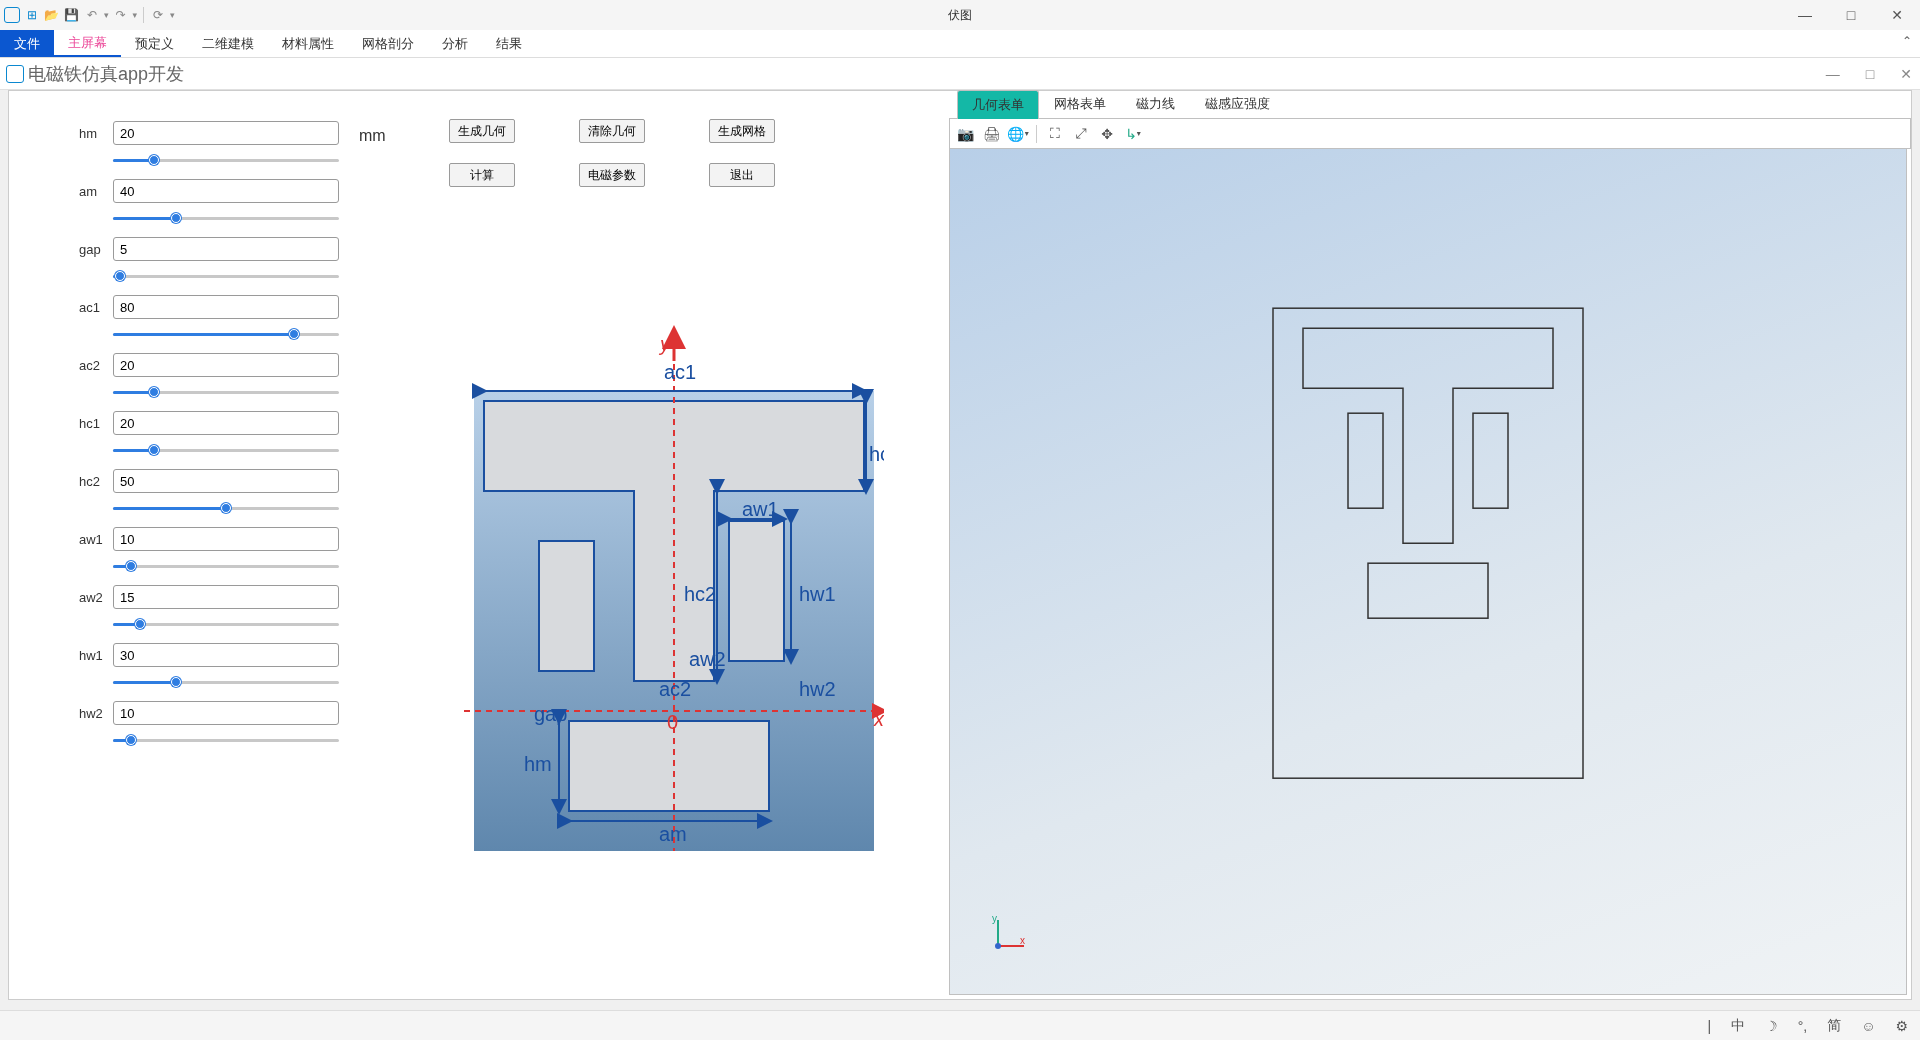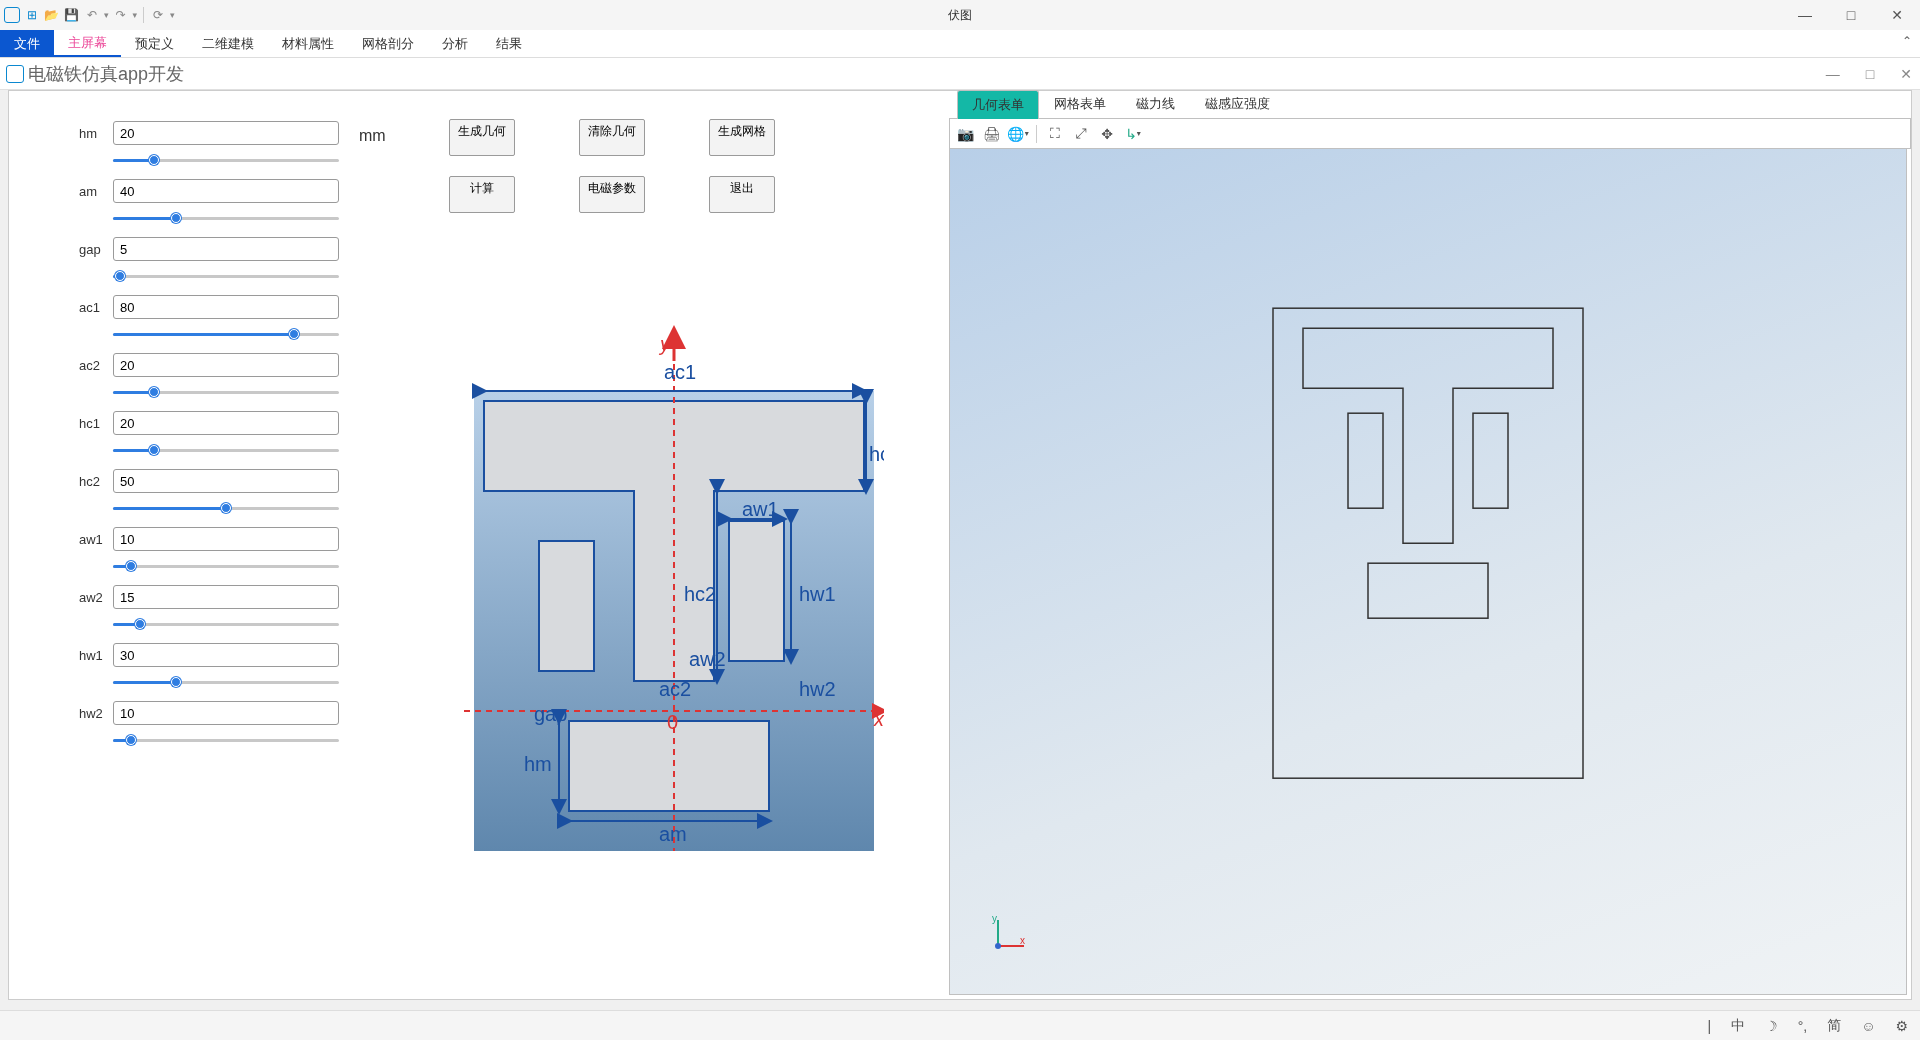--- a/index.html
+++ b/index.html
@@ -37,21 +37,21 @@
 .param-row input[type=text] { flex:1; height: 24px; border: 1px solid #9a9a9a; border-radius: 3px; padding: 0 6px; font-size: 13px; }
 .slider { position: relative; height: 14px; margin-left: 34px; margin-bottom: 12px; }
 .slider .track-bg { position:absolute; left:0; right:0; top:6px; height:3px; background:#c8c8c8; border-radius:2px; }
 .slider .track-fill { position:absolute; left:0; top:6px; height:3px; background:#2f7de1; border-radius:2px; }
 .slider .thumb { position:absolute; top:2px; width:10px; height:10px; background:#2f7de1; border-radius:50%; border:1px solid #fff; box-shadow:0 0 0 1px #2f7de1; transform:translateX(-50%); }
 
 .unit-label { position:absolute; left: 350px; top: 36px; font-size:16px; color:#333; }
 
 
 .btn-grid { position:absolute; left: 440px; top: 28px; display:grid; grid-template-columns: repeat(3, 130px); gap: 20px 0; }
-.app-btn { display:inline-block; width: 66px; height: 37px; border:1px solid #9a9a9a; background:#f3f3f3; font-size:12px; border-season:2px; text-align:center; line-height:22px; cursor:pointer; border-radius:2px;}
+.app-btn { display:inline-block; width: 66px; height: 24px; border:1px solid #9a9a9a; background:#f3f3f3; font-size:12px; border-season:2px; text-align:center; line-height:22px; cursor:pointer; border-radius:2px;}
 
 
 .diagram { position:absolute; left: 455px; top: 230px; width: 420px; height: 560px; }
 .diagram svg { width:100%; height:100%; }
 
 
 .view-tabs { height: 28px; display:flex; align-items:flex-end; padding-left: 8px; gap: 0; border-bottom:1px solid #c0c0c0; }
 .view-tabs .vtab { padding: 5px 14px; font-size:13px; color:#333; border:1px solid transparent; border-bottom:none; cursor:pointer; }
 .view-tabs .vtab.active { background:#14b8a6; border-color:#c0c0c0; border-radius:3px 3px 0 0; position:relative; top:1px; }
 

